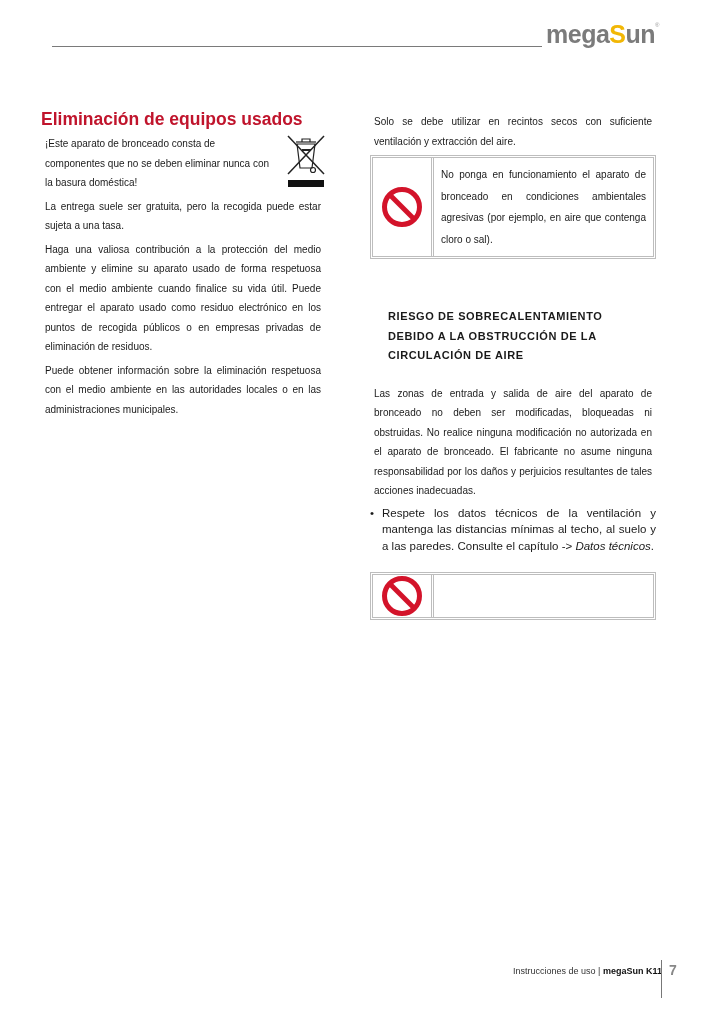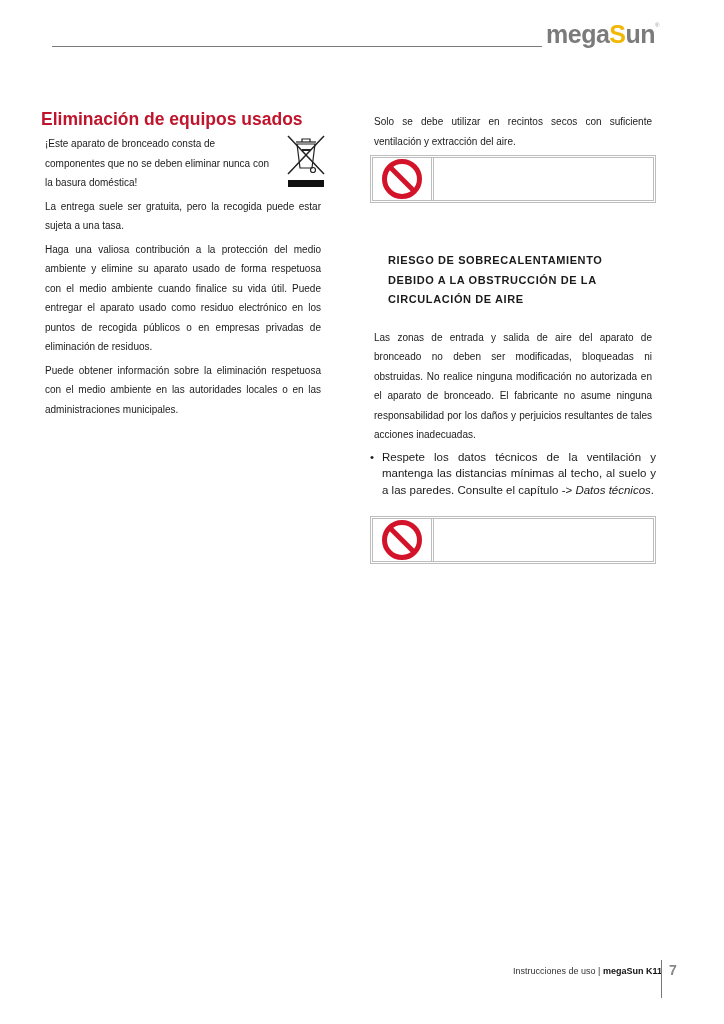--- a/index.html
+++ b/index.html
@@ -67,20 +67,23 @@
 <div class="col col-right">
   <p>Solo se debe utilizar en recintos secos con suficiente ventilación y extracción del aire.</p>
 
   <div class="warn-box">
     <div class="warn-icon-cell">
       <svg width="42" height="42" viewBox="0 0 42 42">
         <circle cx="21" cy="21" r="17.5" fill="#fff" stroke="#d3132a" stroke-width="5"></circle>
         <line x1="9" y1="9" x2="33" y2="33" stroke="#d3132a" stroke-width="5"></line>
       </svg>
     </div>
+    <div class="warn-text-cell">
+      <p>No ponga en funcionamiento el aparato de bronceado en condiciones ambientales agresivas (por ejemplo, en aire que contenga cloro o sal).</p>
+    </div>
   </div>
 
   <div style="height:30px"></div>
   <div class="subhead">RIESGO DE SOBRECALENTAMIENTO DEBIDO A LA OBSTRUCCIÓN DE LA CIRCULACIÓN DE AIRE</div>
   <p>Las zonas de entrada y salida de aire del aparato de bronceado no deben ser modificadas, bloqueadas ni obstruidas. No realice ninguna modificación no autorizada en el aparato de bronceado. El fabricante no asume ninguna responsabilidad por los daños y perjuicios resultantes de tales acciones inadecuadas.</p>
   <ul class="bullets">
     <li>
       <span class="dot">•</span><span>Respete los datos técnicos de la ventilación y mantenga las distancias mínimas al techo, al suelo y a las paredes. Consulte el capítulo -&gt; </span><i>Datos técnicos</i><span>.</span>
     </li>
   </ul>

